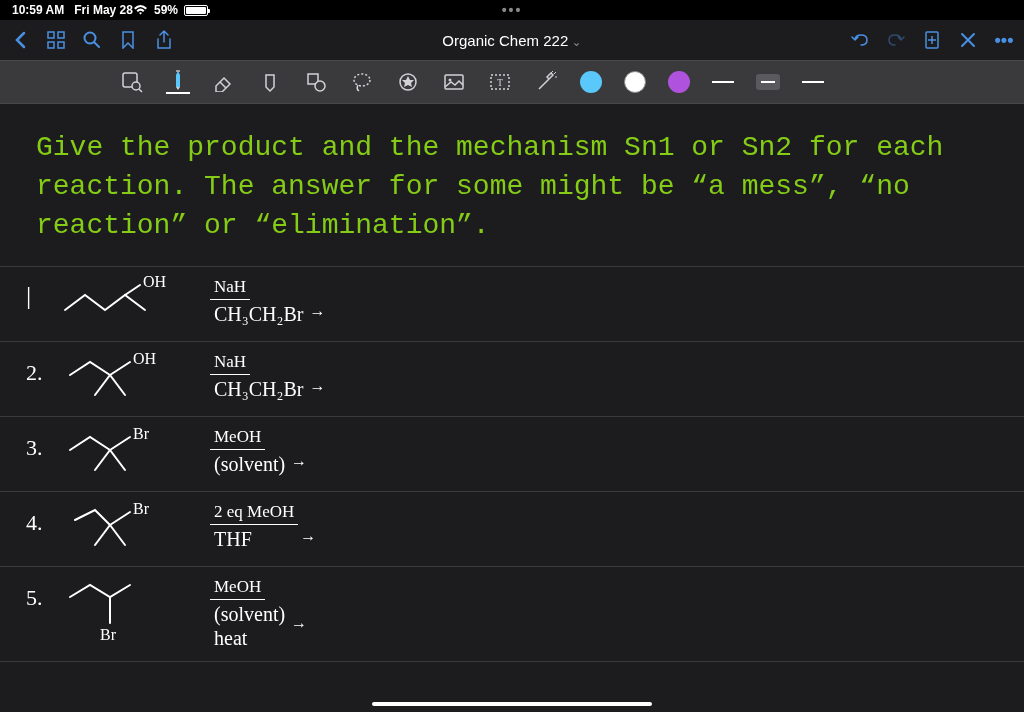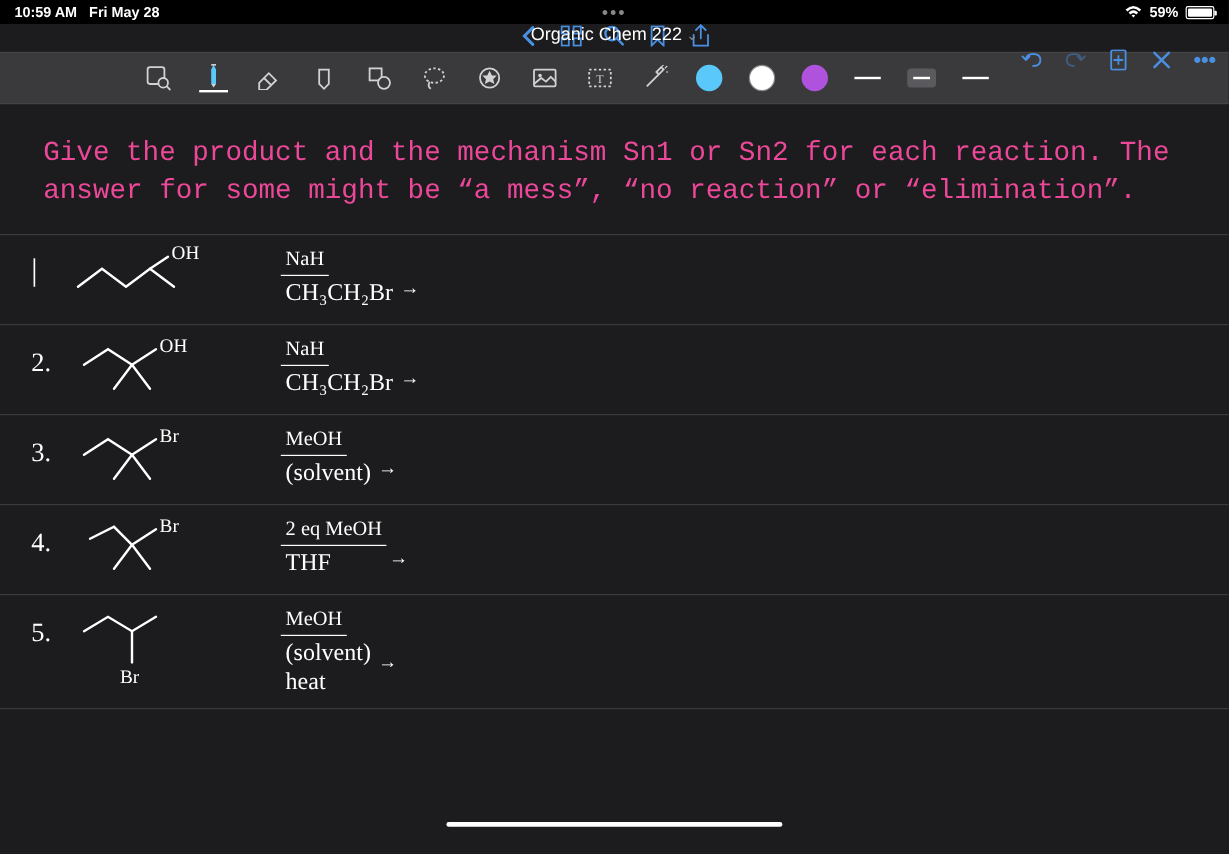--- a/index.html
+++ b/index.html
@@ -8,21 +8,21 @@
   height: 712px;
   background: #1c1c1e;
   font-family: -apple-system, BlinkMacSystemFont, sans-serif;
   color: #fff;
   overflow: hidden;
   position: relative;
 }
 .status-bar {
   height: 20px;
   display: flex;
-  justify-content: space-between;
+  justify-content: flex-start;
   align-items: center;
   padding: 0 12px;
   font-size: 12px;
   font-weight: 600;
   background: #000;
 }
 .status-left { display: flex; gap: 10px; }
 .status-right { display: flex; align-items: center; gap: 6px; }
 .status-dots {
   position: absolute;
@@ -53,27 +53,26 @@
 .battery-fill {
   position: absolute;
   left: 1px;
   top: 1px;
   bottom: 1px;
   width: 90%;
   background: #fff;
   border-radius: 1px;
 }
 .nav-bar {
-  height: 23px;
+  height: 40px;
   display: flex;
   align-items: center;
   padding: 0 10px;
   background: #1c1c1e;
   position: relative;
-  flex-direction: column;
 }
 .nav-left, .nav-right {
   display: flex;
   align-items: center;
   gap: 16px;
 }
 .nav-title {
   position: absolute;
   left: 50%;
   transform: translateX(-50%);
@@ -152,42 +151,42 @@
 .canvas {
   position: relative;
   width: 100%;
   height: calc(712px - 20px - 40px - 44px);
   background: #1c1c1e;
   overflow: hidden;
 }
 .question {
   padding: 24px 36px 20px 36px;
   font-family: "Courier New", monospace;
-  font-size: 23px;
+  font-size: 28px;
   line-height: 1.4;
-  color: #ec4899;
+  color: #84cc16;
 }
 .ruled {
   border-top: 1px solid #3a3a3c;
 }
 .row {
   height: 75px;
   border-bottom: 1px solid #3a3a3c;
   position: relative;
 }
 .row.tall { height: 95px; }
 .handwrite {
   font-family: "Comic Sans MS", "Bradley Hand", cursive;
   color: #fff;
   position: absolute;
 }
 .num { left: 26px; top: 18px; font-size: 22px; }
 .num.one { font-family: serif; font-size: 26px; top: 14px; }
 .structure { left: 60px; top: 8px; }
-.reagent { left: 210px; top: 10px; font-size: 17px; line-height: 1.2; margin-left: 24px; }
+.reagent { left: 210px; top: 10px; font-size: 17px; line-height: 1.2; }
 .reagent .top { border-bottom: 1.5px solid #fff; padding: 0 4px 2px 4px; display: inline-block; }
 .reagent .bottom { padding: 2px 4px 0 4px; display: block; font-size: 20px; }
 .arrow {
   position: absolute;
   right: -18px;
   top: 50%;
   font-size: 16px;
 }
 .home-indicator {
   position: absolute;

